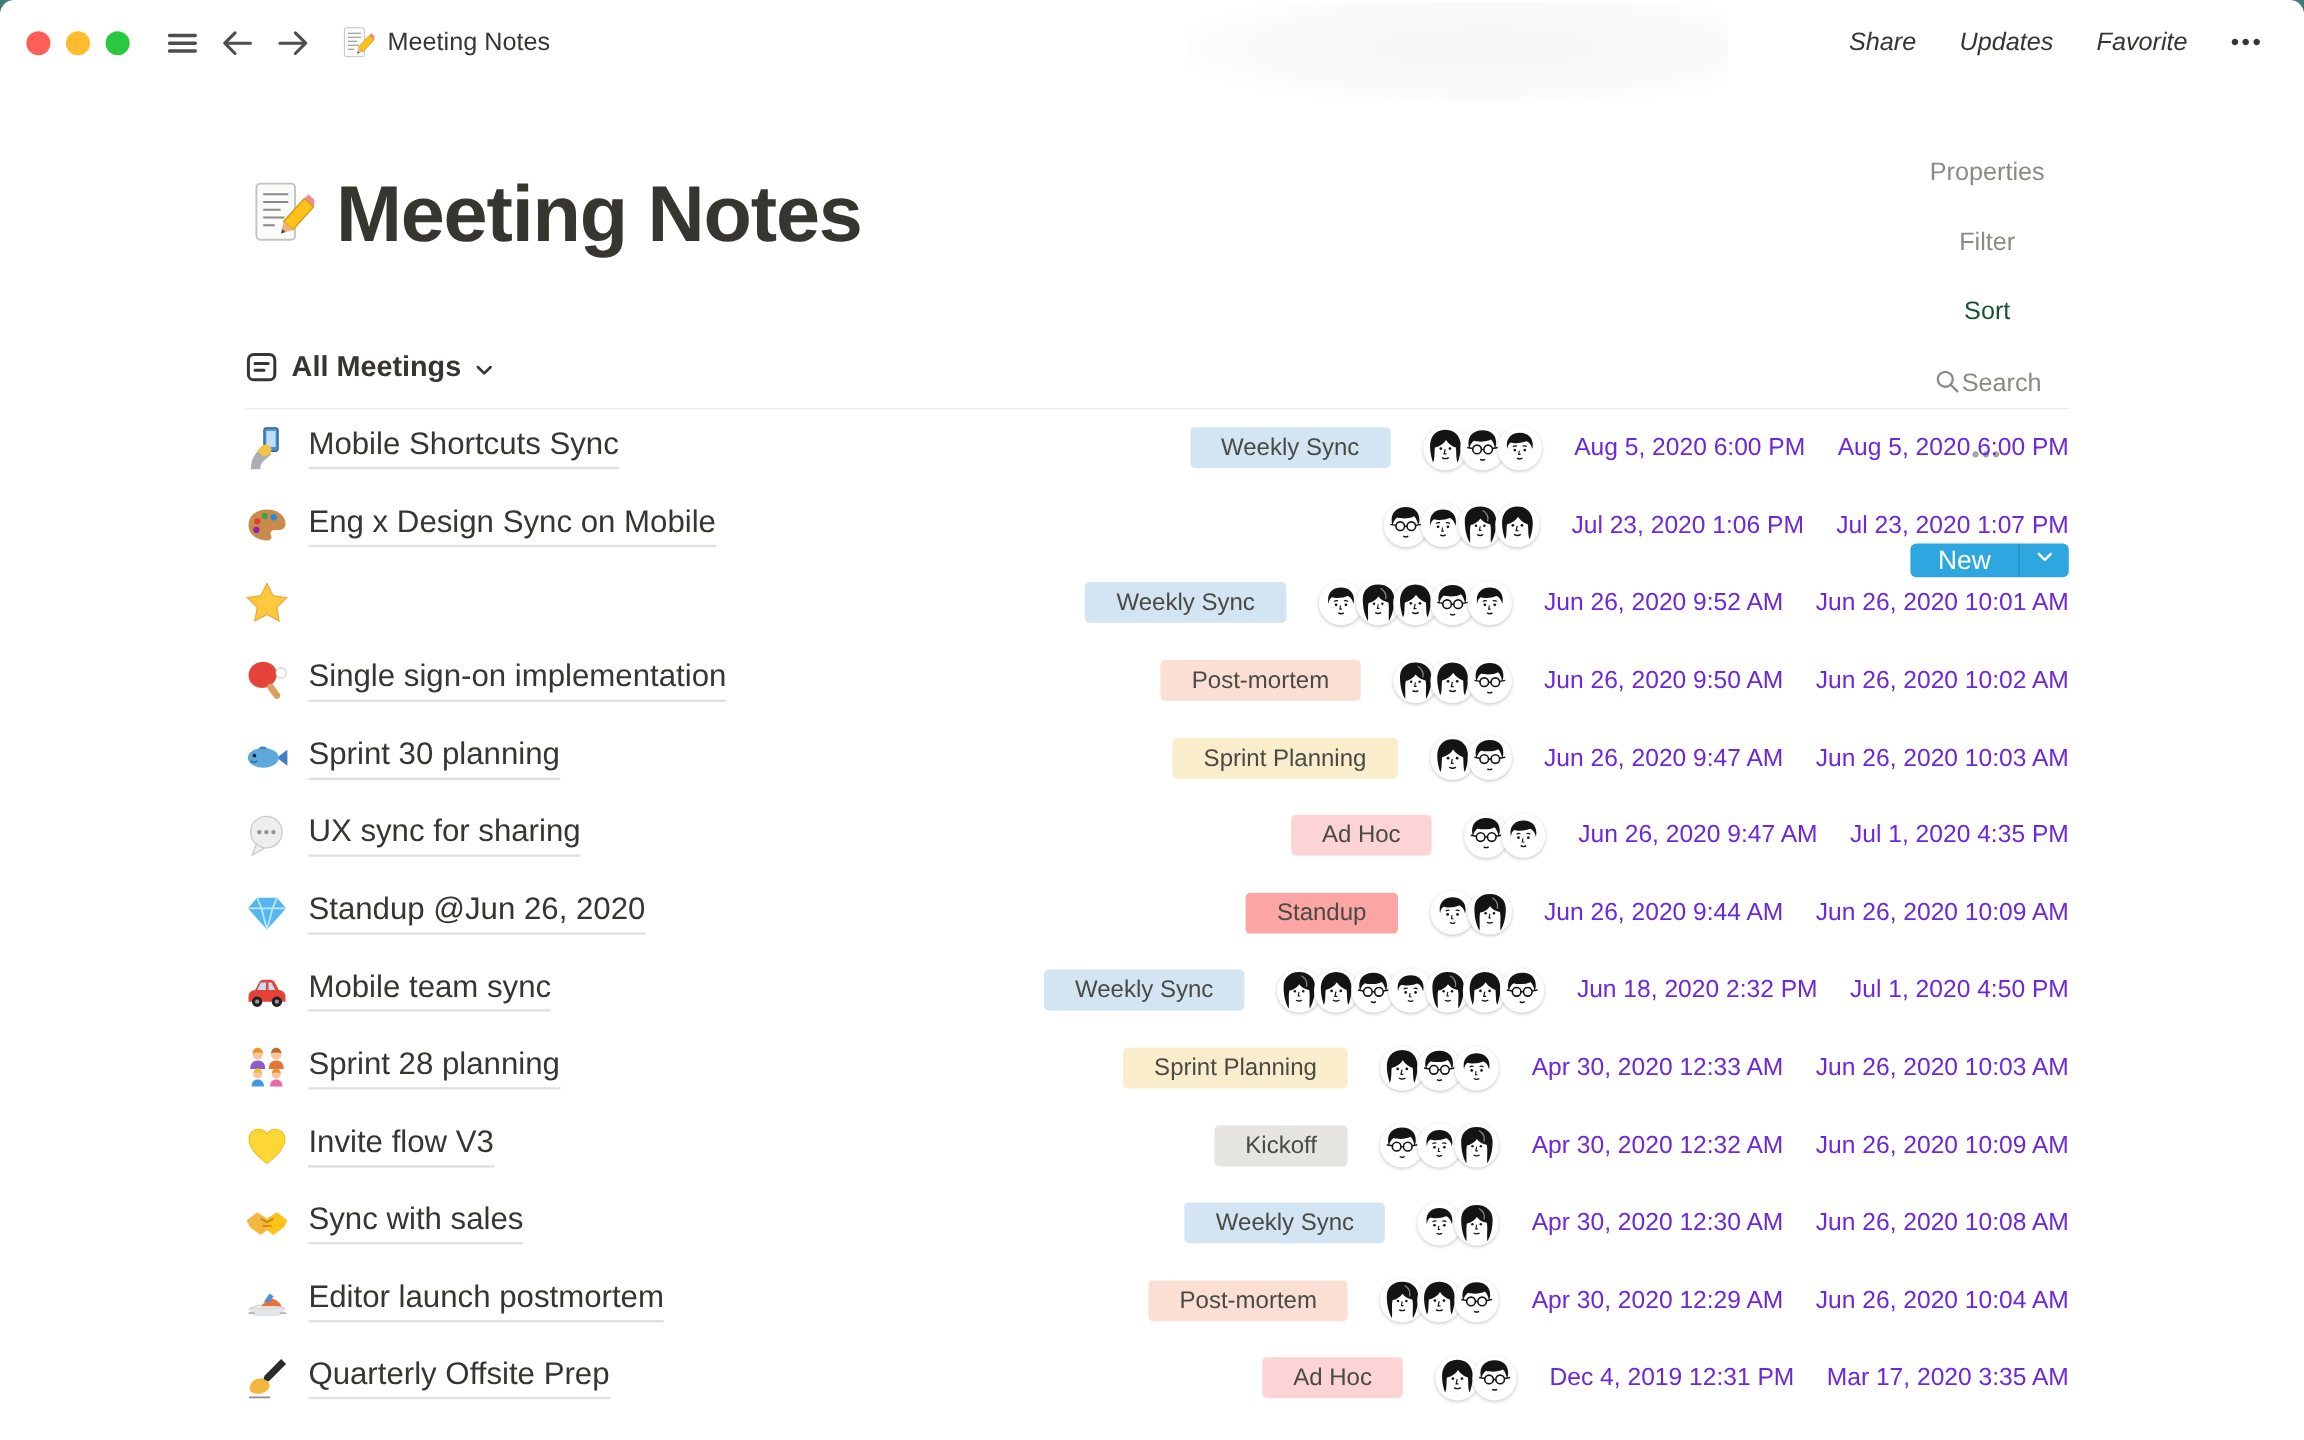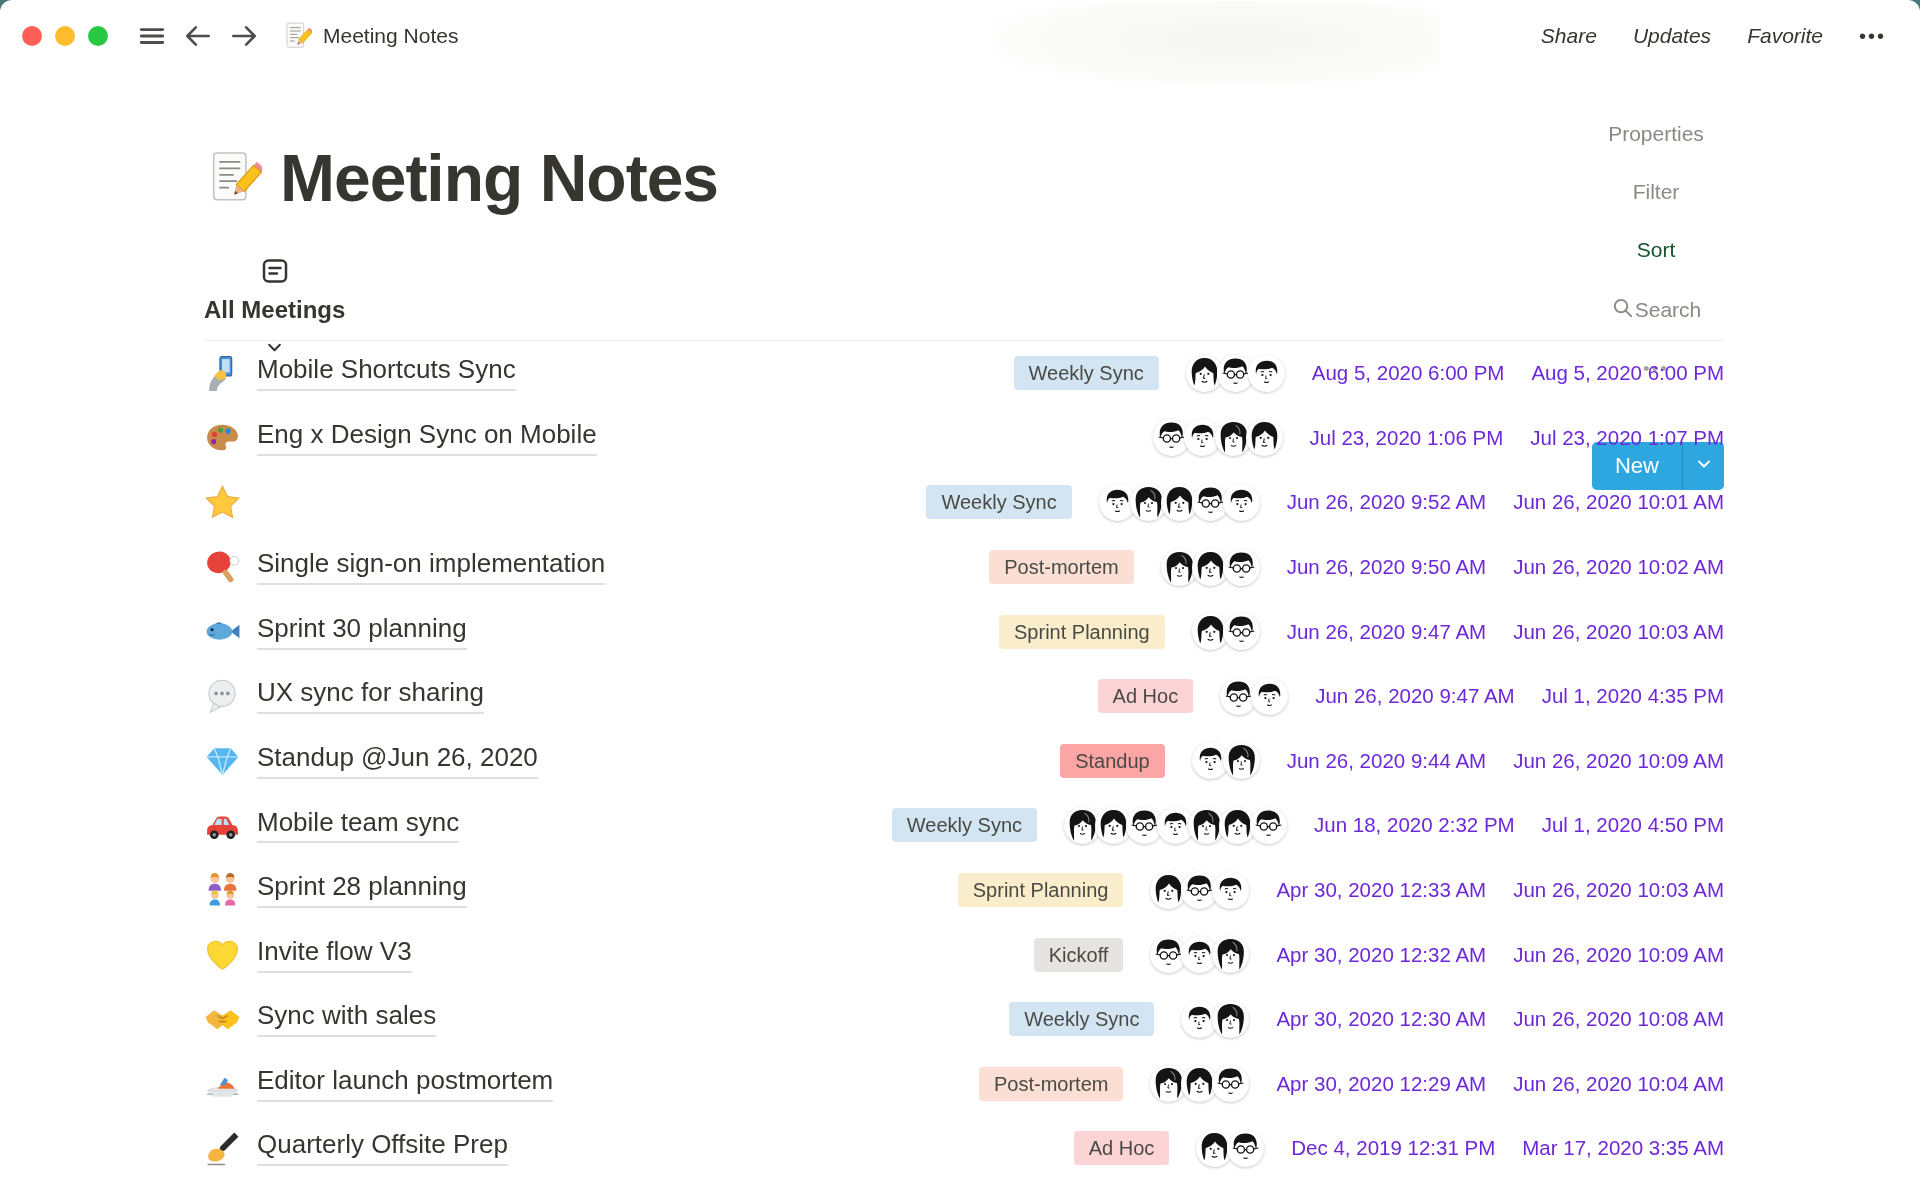--- a/index.html
+++ b/index.html
@@ -54,51 +54,51 @@
 
   .page-head { display:flex; align-items:center; gap:18px; margin-top:64px; height:84px; }
   .page-head .page-icon svg { width:58px; height:58px; display:block; }
   h1.page-title {
     margin:0; font-size:66px; font-weight:700; color:#37352F; letter-spacing:-1px;
     line-height:1.1;
   }
 
   
   .view-bar { margin-top:62px; display:flex; align-items:center; height:48px; }
-  .view-left { display:flex; align-items:center; gap:11px;flex-direction:column; }
+  .view-left { display:flex; align-items:center; gap:11px; }
   .view-left .view-icon svg { width:28px; height:28px; display:block; }
   .view-name { font-size:24px; font-weight:700; color:#37352F; }
   .view-chevron svg { width:17px; height:17px; display:block; color:#37352F; margin-top:4px; }
   .view-right { margin-left:auto; display:flex; align-items:center; gap:34px;flex-direction:column; }
   .vr-btn { font-size:21px; color:#8A8983; white-space:nowrap; }
   .vr-btn.active { color:#14532d; }
   .search-btn { display:flex; align-items:center; gap:1px; }
   .search-btn svg { width:23px; height:23px; }
   .vr-more { color:#A5A4A1; font-size:19px; letter-spacing:2px; }
   .new-btn {
-    display:flex; align-items:stretch; height:48px; margin-left:4px;
+    display:flex; align-items:stretch; height:28px; margin-left:4px;
     background:#2EA7E0; border-radius:5px; overflow:hidden; color:#fff;margin-top:28px;
   }
   .new-main { padding:0 23px; display:flex; align-items:center; font-size:22px; font-weight:500; }
   .new-chev { width:42px; display:flex; align-items:center; justify-content:center; border-left:1px solid rgba(0,0,0,.18); }
   .new-chev svg { width:16px; height:16px; color:#fff; }
 
   .divider { border-bottom:1px solid #ECEBE9; margin-top:10px; }
 
   
   .row { display:flex; align-items:center; height:64.6px; }
   .row-icon { width:37px; height:37px; margin-right:16px; flex:0 0 auto; }
   .row-icon svg { width:100%; height:100%; display:block; }
   .row-name {
     font-size:26px; font-weight:500; color:#37352F; line-height:1.15;
     padding-bottom:4px; border-bottom:2px solid #E1E0DE; white-space:nowrap;
   }
   .row-right { margin-left:auto; display:flex; align-items:center; gap:27px; }
   .tag {
-    font-size:20px; color:#4A4A44; padding:4px 15px; border-radius:4px; white-space:nowrap;
+    font-size:20px; color:#4A4A44; padding:4px 26px; border-radius:4px; white-space:nowrap;
     line-height:1.3;
   }
   .avatars { display:flex; }
   .avatar {
     width:37px; height:37px; border-radius:50%; background:#fff;
     box-shadow:0 1px 3px rgba(0,0,0,.22); margin-left:-6px; overflow:hidden; flex:0 0 auto;
   }
   .avatar:first-child { margin-left:0; }
   .avatar svg { width:100%; height:100%; display:block; }
   .date { font-size:20.5px; color:#6d28d9; white-space:nowrap;text-align:center; }

